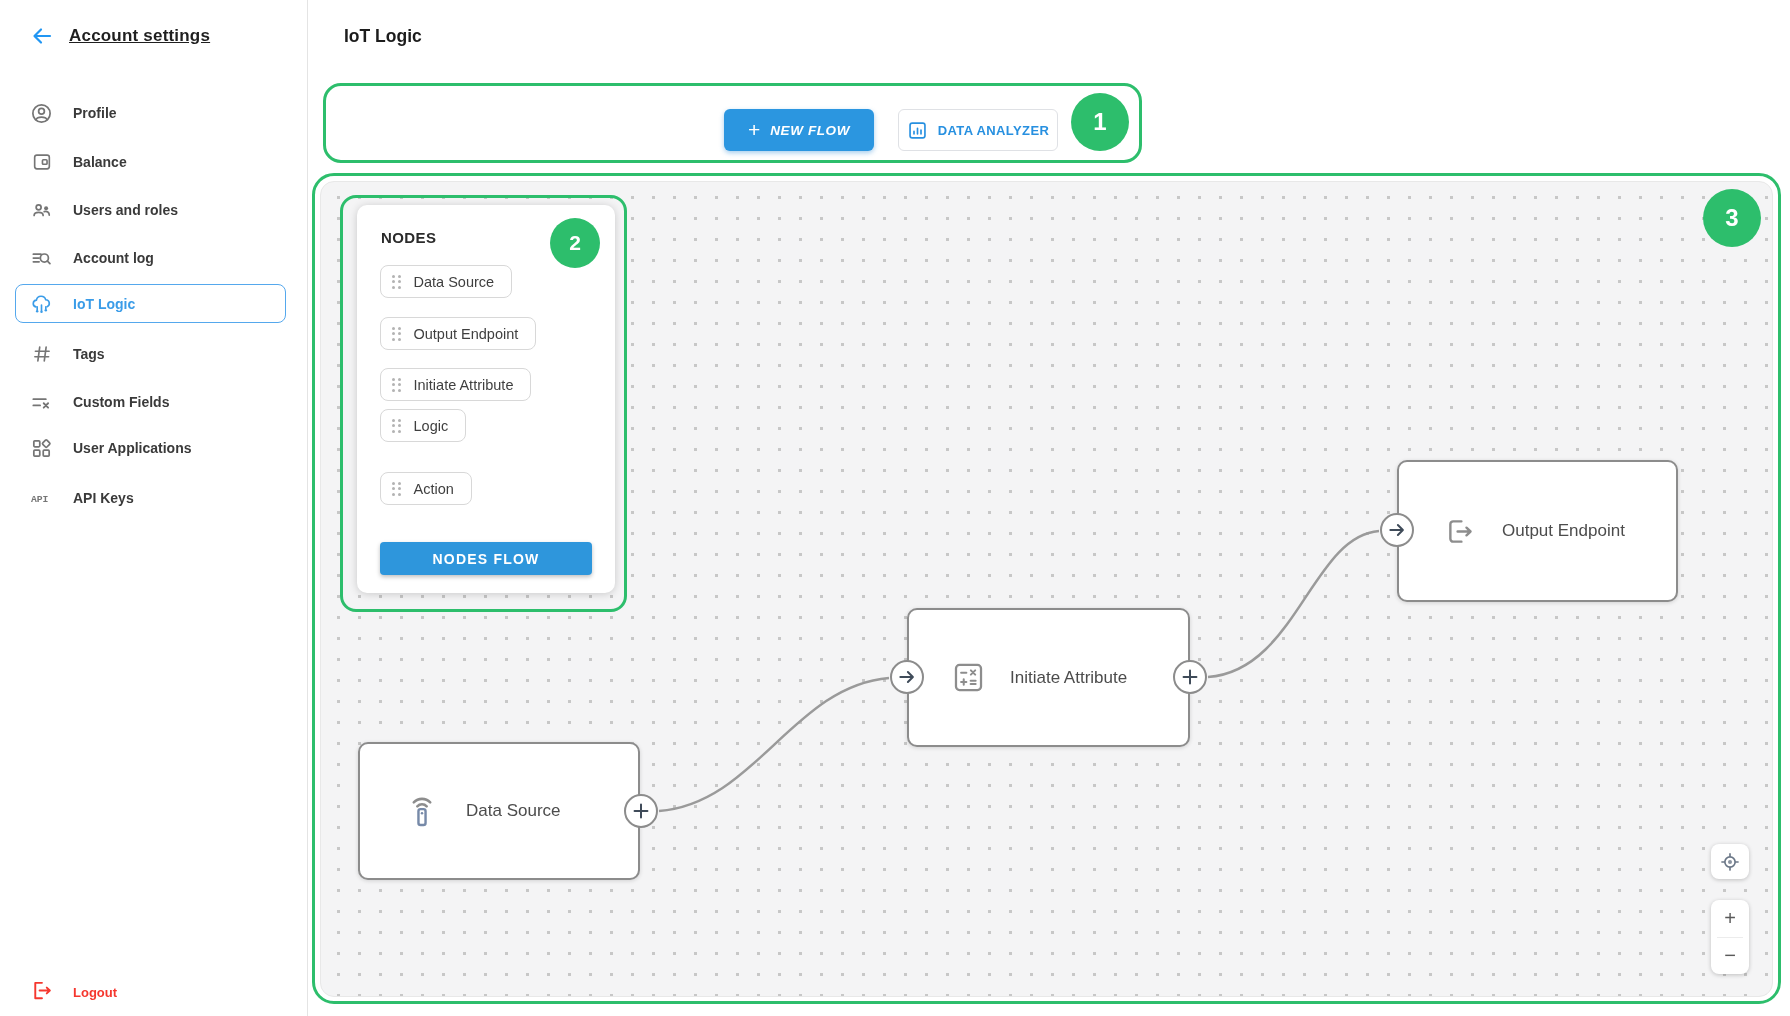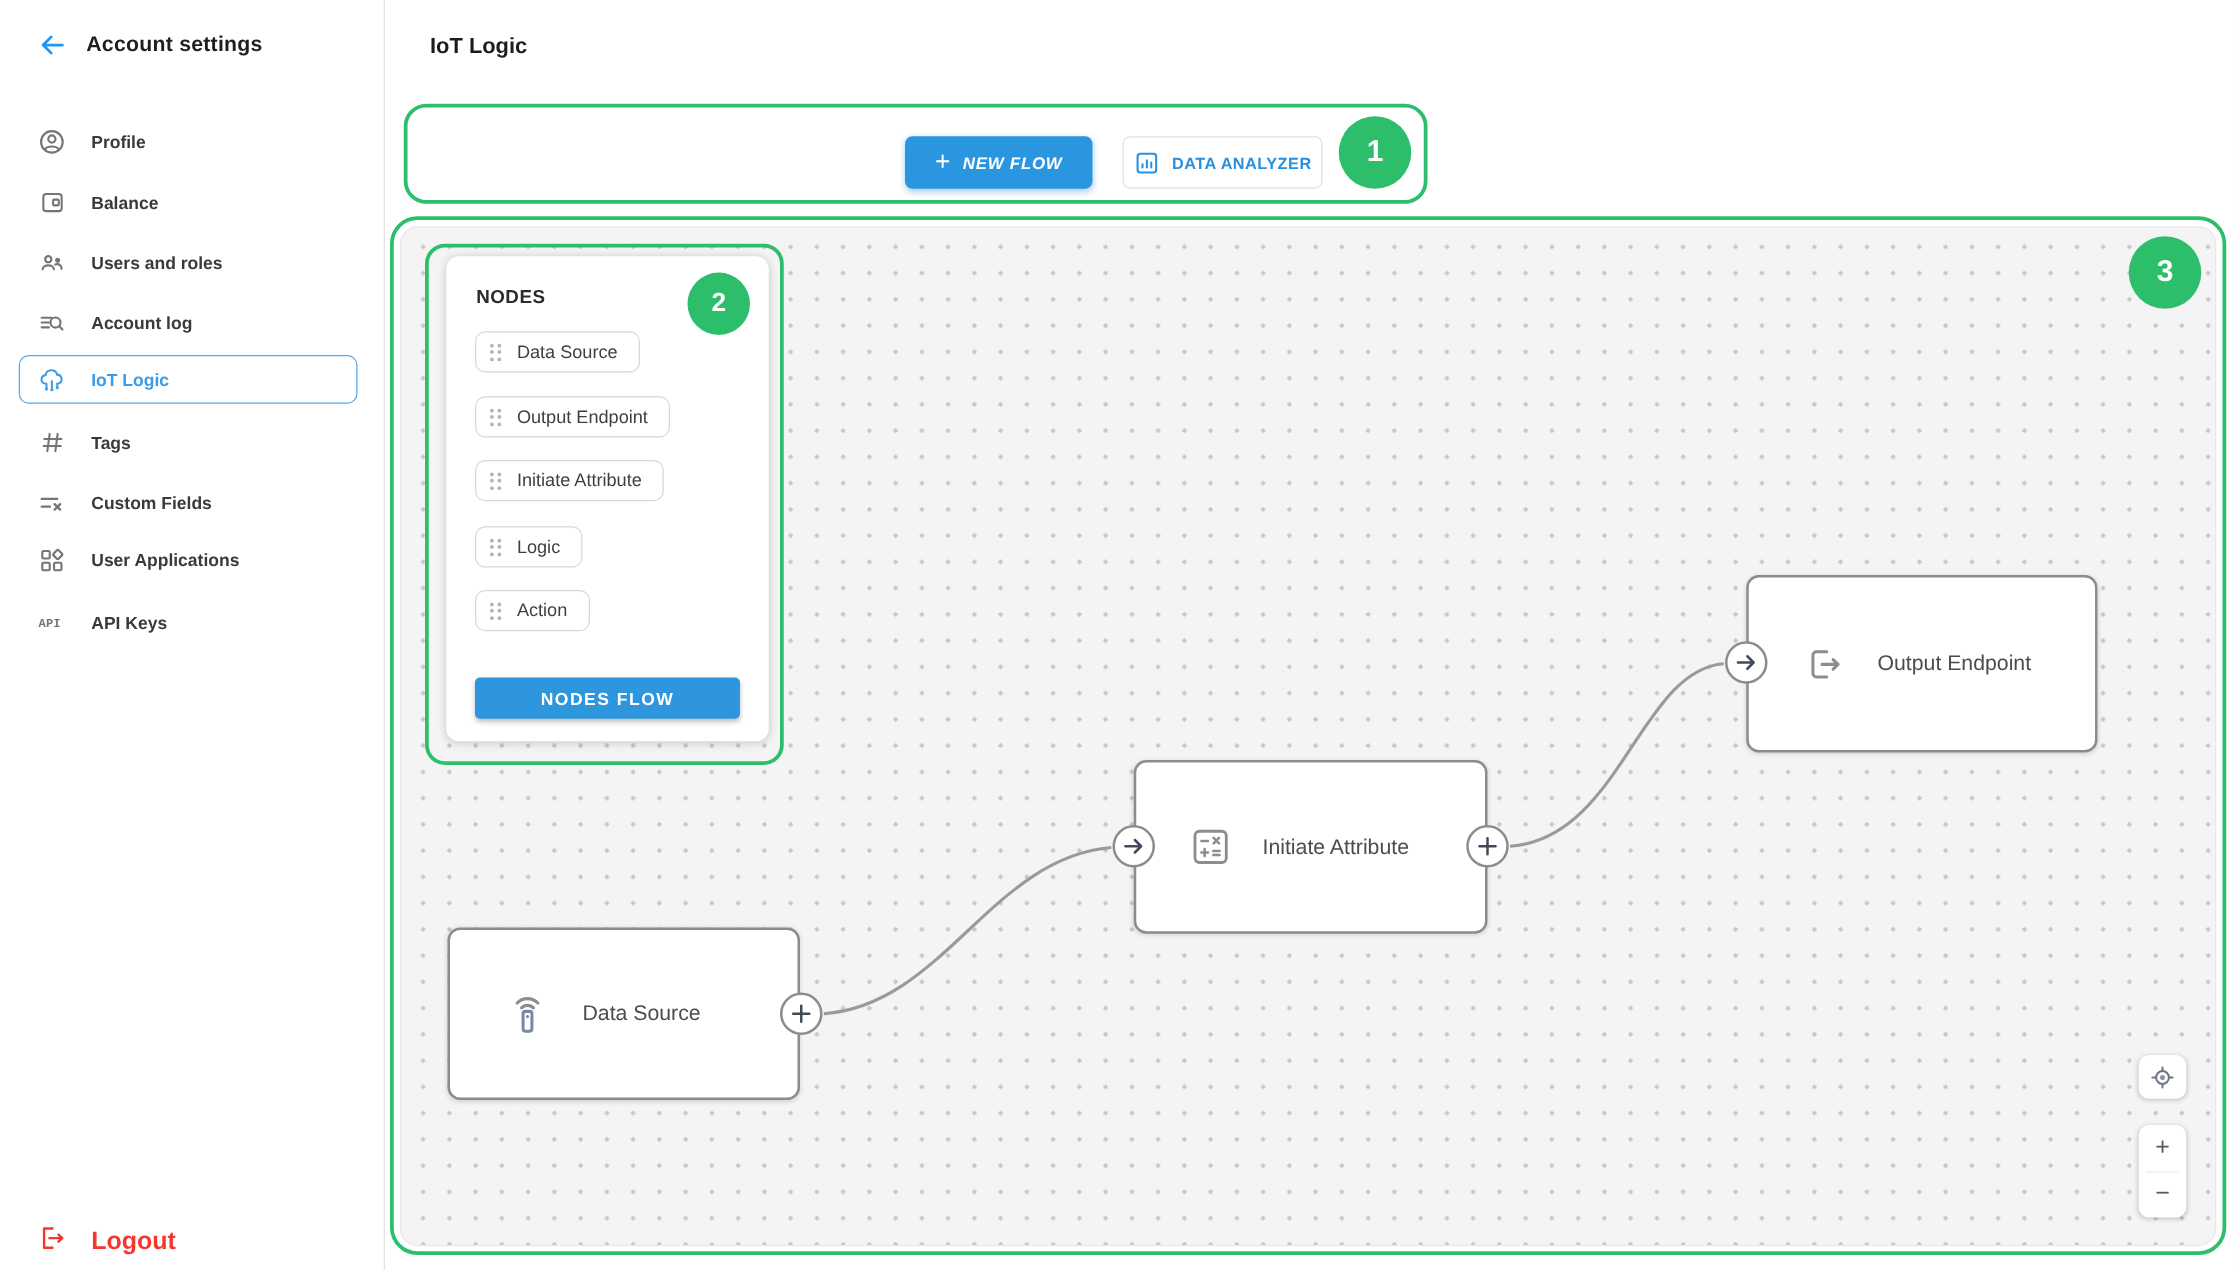--- a/index.html
+++ b/index.html
@@ -7,28 +7,28 @@
   #app {
     position:relative; width:1790px; height:1016px; overflow:hidden;
     font-family:"Liberation Sans","DejaVu Sans",sans-serif;
     background:#fff; color:#3c3c3c;
   }
 
   
   .sidebar { position:absolute; left:0; top:0; width:308px; height:1016px; background:#fff; border-right:1px solid #e4e4e4; z-index:5; }
   .sb-header { position:absolute; left:30px; top:24px; display:flex; align-items:center; gap:15px; }
   .back-arrow { width:24px; height:24px; display:flex; align-items:center; justify-content:center; cursor:pointer; }
-  .sb-title { font-size:17px; font-weight:bold; color:#1f1f1f; letter-spacing:.2px; }
+  .sb-title { font-size:17px; font-weight:bold; color:#1f1f1f; letter-spacing:.2px;text-decoration:underline; }
   .sb-item { position:absolute; left:30px; display:flex; align-items:center; gap:20px; height:26px; cursor:pointer; }
   .sb-item .icn { width:23px; height:23px; display:flex; align-items:center; justify-content:center; }
   .sb-item .lbl { font-size:14px; color:#3a3a3a; font-weight:700; white-space:nowrap; }
   .sb-item.active .lbl { color:#3a9ce8; }
   .active-pill { position:absolute; left:15px; top:284px; width:271px; height:39px; border:1px solid #55a8ed; border-radius:8px; }
   .sb-logout { position:absolute; left:30px; top:979px; display:flex; align-items:center; gap:20px; cursor:pointer; }
-  .sb-logout .lbl { font-size:20px; font-weight:bold; color:#f5372e; }
+  .sb-logout .lbl { font-size:13px; font-weight:bold; color:#f5372e; }
 
   
   .page-title { position:absolute; left:344px; top:26px; font-size:17.5px; font-weight:bold; color:#1c1c1c; z-index:3; }
 
   .green-rect { position:absolute; border:3px solid #2dbe6c; pointer-events:none; z-index:6; }
   .gr1 { left:323px; top:83px; width:819px; height:80px; border-radius:18px; }
   .gr2 { left:340px; top:195px; width:287px; height:417px; border-radius:16px; }
   .gr3 { left:312px; top:173px; width:1469px; height:831px; border-radius:22px; }
 
   .flow-fieldset { position:absolute; left:330px; top:100px; width:370px; height:56px; border:1px solid #c2c2c2; border-radius:6px; background:#fff; z-index:3; }
@@ -69,21 +69,21 @@
 
   
   .nodes-panel { position:absolute; left:357px; top:205px; width:258px; height:388px; background:#fff; border-radius:10px;
     box-shadow:0 1px 8px rgba(0,0,0,.18); z-index:4; }
   .np-title { position:absolute; left:24px; top:24px; font-size:15px; font-weight:bold; color:#2b2b2b; letter-spacing:.4px; }
   .chip { position:absolute; left:23px; height:33px; display:inline-flex; align-items:center; gap:13px; padding:0 17px 0 11px;
     border:1px solid #d8d8d8; border-radius:8px; background:#fff; cursor:grab; }
   .chip .clbl { font-size:14.5px; color:#3f3f3f; white-space:nowrap; }
   .drag-dots { display:grid; grid-template-columns:repeat(2,3px); grid-auto-rows:3px; gap:2.5px; }
   .drag-dots i { width:3px; height:3px; background:#b3b3b3; border-radius:50%; }
-  .chip-0{top:60px;} .chip-1{top:112px;} .chip-2{top:163px;} .chip-3{top:216px;} .chip-4{top:267px;}
+  .chip-0{top:60px;} .chip-1{top:112px;} .chip-2{top:163px;} .chip-3{top:204px;} .chip-4{top:267px;}
   .btn-save { position:absolute; left:23px; top:337px; width:212px; height:33px; background:#2e96dc; border-radius:4px;
     box-shadow:0 2px 4px rgba(0,0,0,.25); color:#fff; font-size:14px; font-weight:bold; letter-spacing:1.2px;
     display:flex; align-items:center; justify-content:center; cursor:pointer; }
 
   
   .focus-btn { position:absolute; left:1711px; top:844px; width:38px; height:35px; background:#fff; border-radius:8px;
     box-shadow:0 1px 4px rgba(0,0,0,.22); display:flex; align-items:center; justify-content:center; z-index:5; cursor:pointer; }
   .zoom-ctrl { position:absolute; left:1711px; top:900px; width:38px; height:74px; background:#fff; border-radius:8px;
     box-shadow:0 1px 4px rgba(0,0,0,.22); display:flex; flex-direction:column; z-index:5; }
   .zoom-ctrl .zc { flex:1; display:flex; align-items:center; justify-content:center; font-size:20px; color:#5a5a5a; cursor:pointer; }

